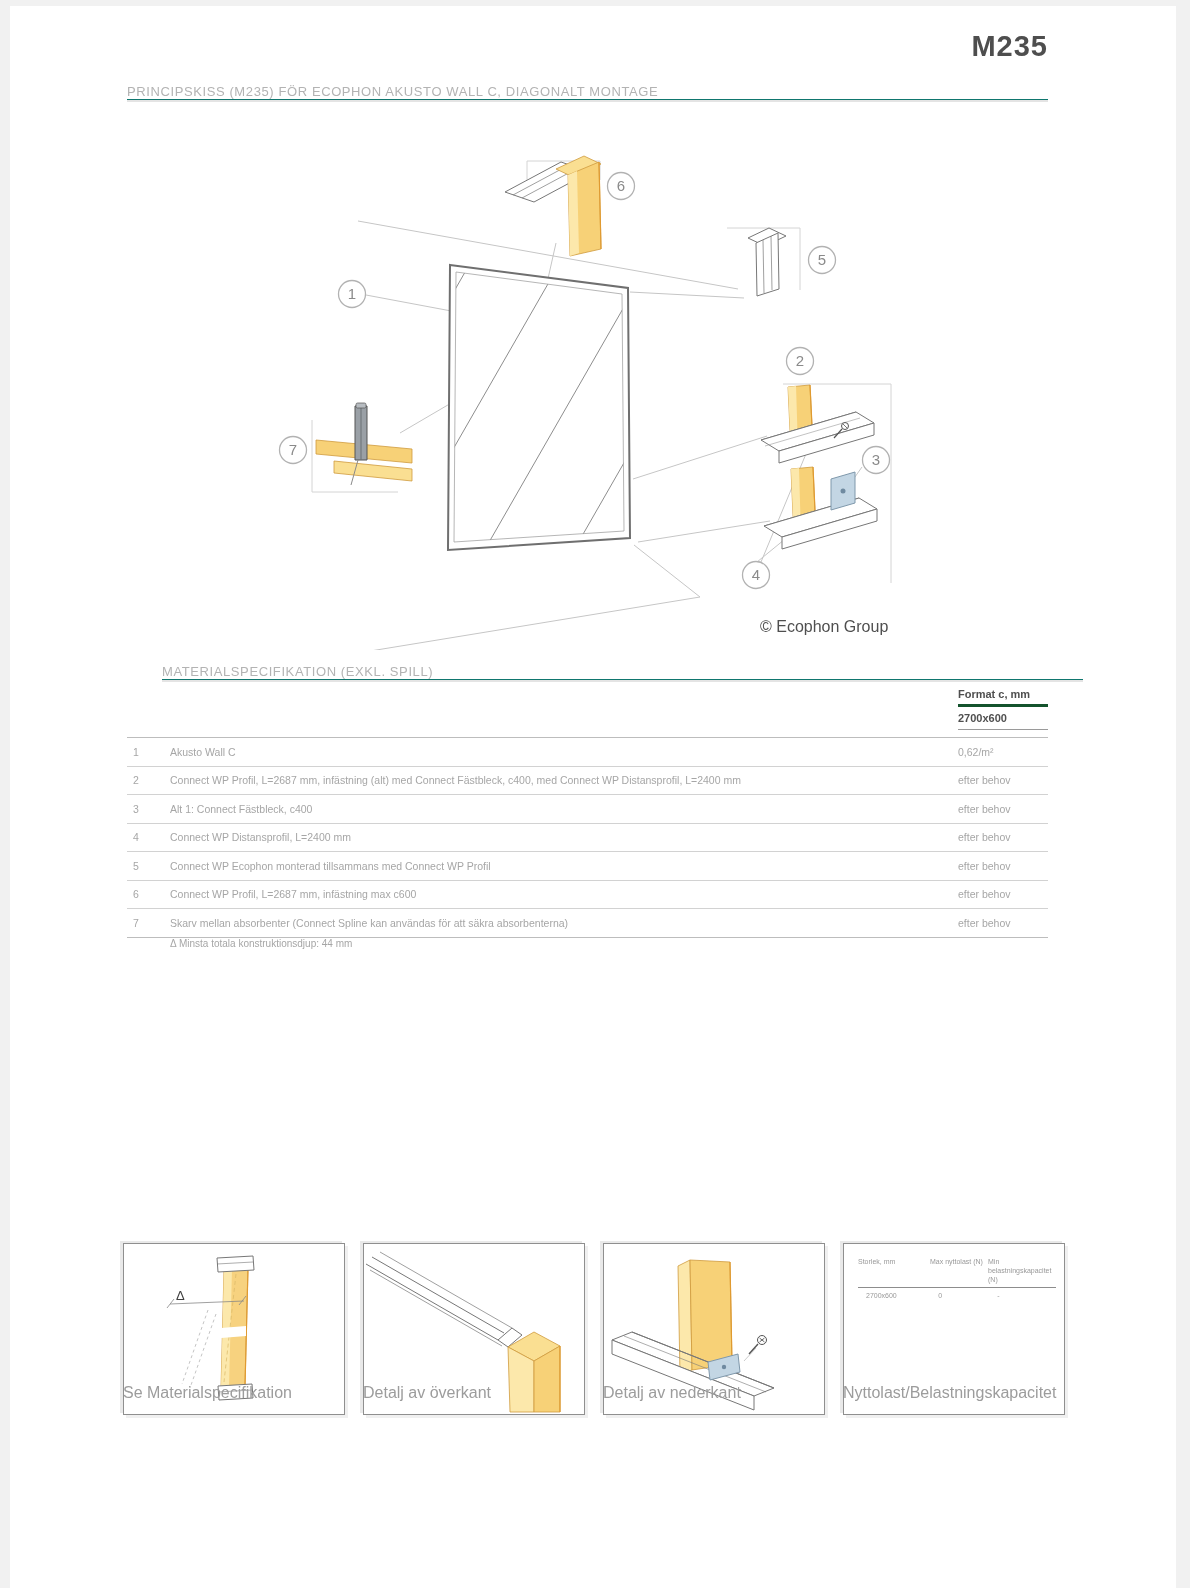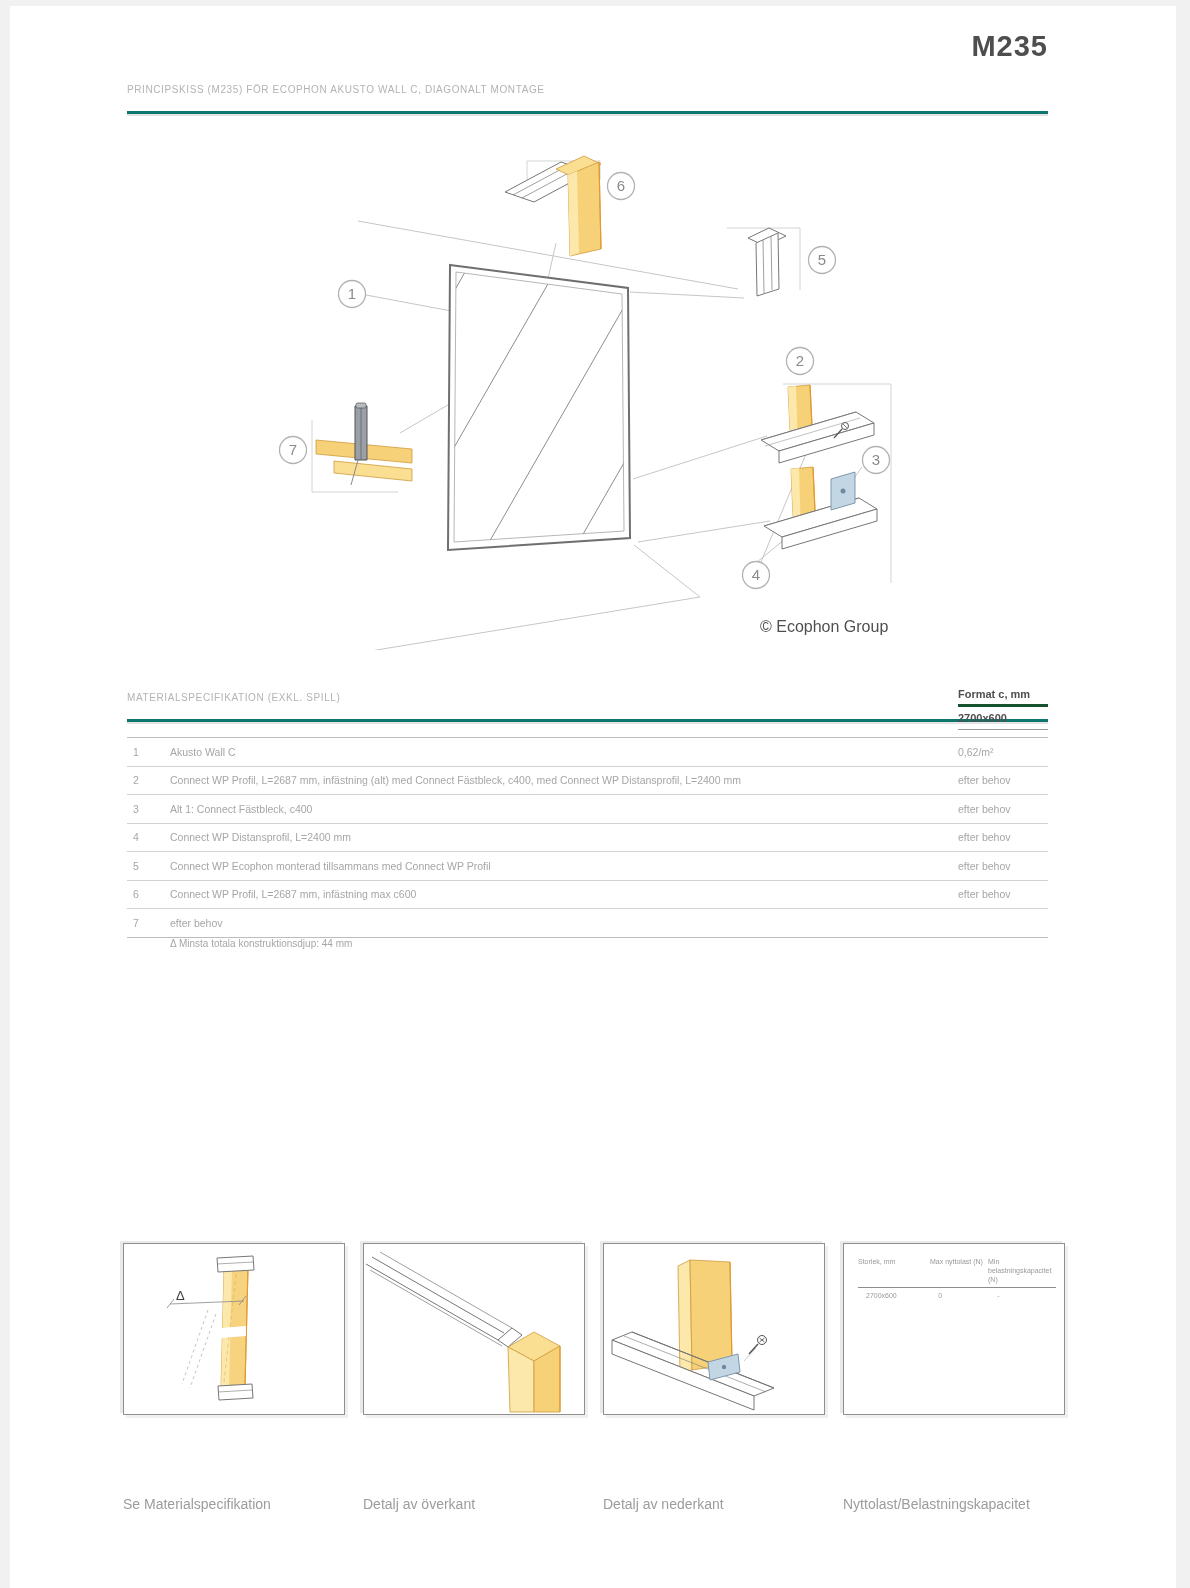--- a/index.html
+++ b/index.html
@@ -4,45 +4,45 @@
 <style>
   html,body{margin:0;padding:0;background:#e9e9e9;}
   .canvas{position:relative;width:1190px;height:1588px;background:#ffffff;overflow:hidden;
           font-family:"Liberation Sans",sans-serif;}
   .edge{position:absolute;background:#f1f1f1;}
   .edge.top{left:0;top:0;width:1190px;height:6px;}
   .edge.left{left:0;top:0;width:10px;height:1588px;}
   .edge.right{left:1176px;top:0;width:14px;height:1588px;}
 
   .doc-code{position:absolute;top:30px;right:142px;font-size:29px;font-weight:bold;color:#4e4e4e;letter-spacing:1px;margin-left:40px;}
-  .sec-title{position:absolute;left:127px;width:921px;font-size:10px;letter-spacing:.6px;color:#b3b3b3;
-             padding-bottom:16px;border-bottom:3px solid #0f766e;box-shadow:0 2px 0 0 #e4e4e4;text-transform:uppercase;}
+  .sec-title{position:absolute;left:127px;width:921px;font-size:13px;letter-spacing:.6px;color:#b3b3b3;
+             padding-bottom:0;border-bottom:1px solid #0f766e;box-shadow:0 2px 0 0 #e4e4e4;text-transform:uppercase;}
   .t1{top:84px;}
-  .t2{top:692px;}
+  .t2{top:664px;margin-left:35px;}
 
   .diagram{position:absolute;left:100px;top:138px;width:1000px;height:512px;}
 
   
   .fmt-head{position:absolute;left:958px;top:688px;width:90px;font-size:11px;font-weight:bold;color:#4f4f4f;
             padding-bottom:4px;border-bottom:3px solid #14532d;}
   .fmt-size{position:absolute;left:958px;top:712px;width:90px;font-size:11px;font-weight:bold;color:#4f4f4f;
             padding-bottom:5px;border-bottom:1px solid #9a9a9a;}
   .srows{position:absolute;left:127px;top:737px;width:921px;border-bottom:1px solid #bdbdbd;}
   .srow{display:flex;align-items:center;height:27.5px;border-top:1px solid #d2d2d2;font-size:10.5px;color:#a6a6a6;}
   .srow:first-child{border-top:1px solid #bdbdbd;}
   .snum{width:43px;padding-left:6px;box-sizing:border-box;}
   .sdesc{flex:1;padding-right:20px;}
   .sval{width:90px;}
   .footnote{position:absolute;left:170px;top:938px;font-size:10px;color:#a6a6a6;}
 
   
   .fbox{position:absolute;top:1243px;width:222px;height:172px;background:#fff;border:1px solid #8f8f8f;
         box-shadow:-3px -2px 0 0 #e9e9e9, 3px 3px 0 0 #f0f0f0;box-sizing:border-box;}
   .fb1{left:123px;} .fb2{left:363px;} .fb3{left:603px;} .fb4{left:843px;}
-  .fcap{position:absolute;top:1496px;width:230px;font-size:14px;color:#9c9c9c;}
+  .fcap{position:absolute;top:1384px;width:230px;font-size:16px;color:#9c9c9c;}
   .minitable{padding:14px 8px 0 14px;font-size:7px;color:#999;}
   .mrow{display:flex;}
   .mrow span{line-height:1.25;}
   .mc1{width:72px;} .mc2{width:58px;} .mc3{width:62px;}
   .mhead{padding-bottom:3px;border-bottom:1px solid #8d8d8d;margin-bottom:4px;}
 </style>
 </head>
 <body>
 
 <div class="canvas">
@@ -208,20 +208,21 @@
       <span class="sdesc">Connect WP Ecophon monterad tillsammans med Connect WP Profil</span>
       <span class="sval">efter behov</span>
     </div>
     <div class="srow">
       <span class="snum">6</span>
       <span class="sdesc">Connect WP Profil, L=2687 mm, infästning max c600</span>
       <span class="sval">efter behov</span>
     </div>
     <div class="srow">
       <span class="snum">7</span>
+      <span class="sdesc">Skarv mellan absorbenter (Connect Spline kan användas för att säkra absorbenterna)</span>
       <span class="sval">efter behov</span>
     </div>
   </div>
   <div class="footnote">Δ Minsta totala konstruktionsdjup: 44 mm</div>
 
   <div class="fbox fb1">
     <svg viewBox="0 0 220 170" width="220" height="170">
       <line x1="84" y1="66" x2="58" y2="140" stroke="#b5b5b5" stroke-width="0.8" stroke-dasharray="3,3"></line>
       <line x1="92" y1="70" x2="66" y2="144" stroke="#b5b5b5" stroke-width="0.8" stroke-dasharray="3,3"></line>
       <polygon points="100,26 124,24 121,142 97,144" fill="#f7d27f" stroke="#cf9a3e" stroke-width="0.8"></polygon>

